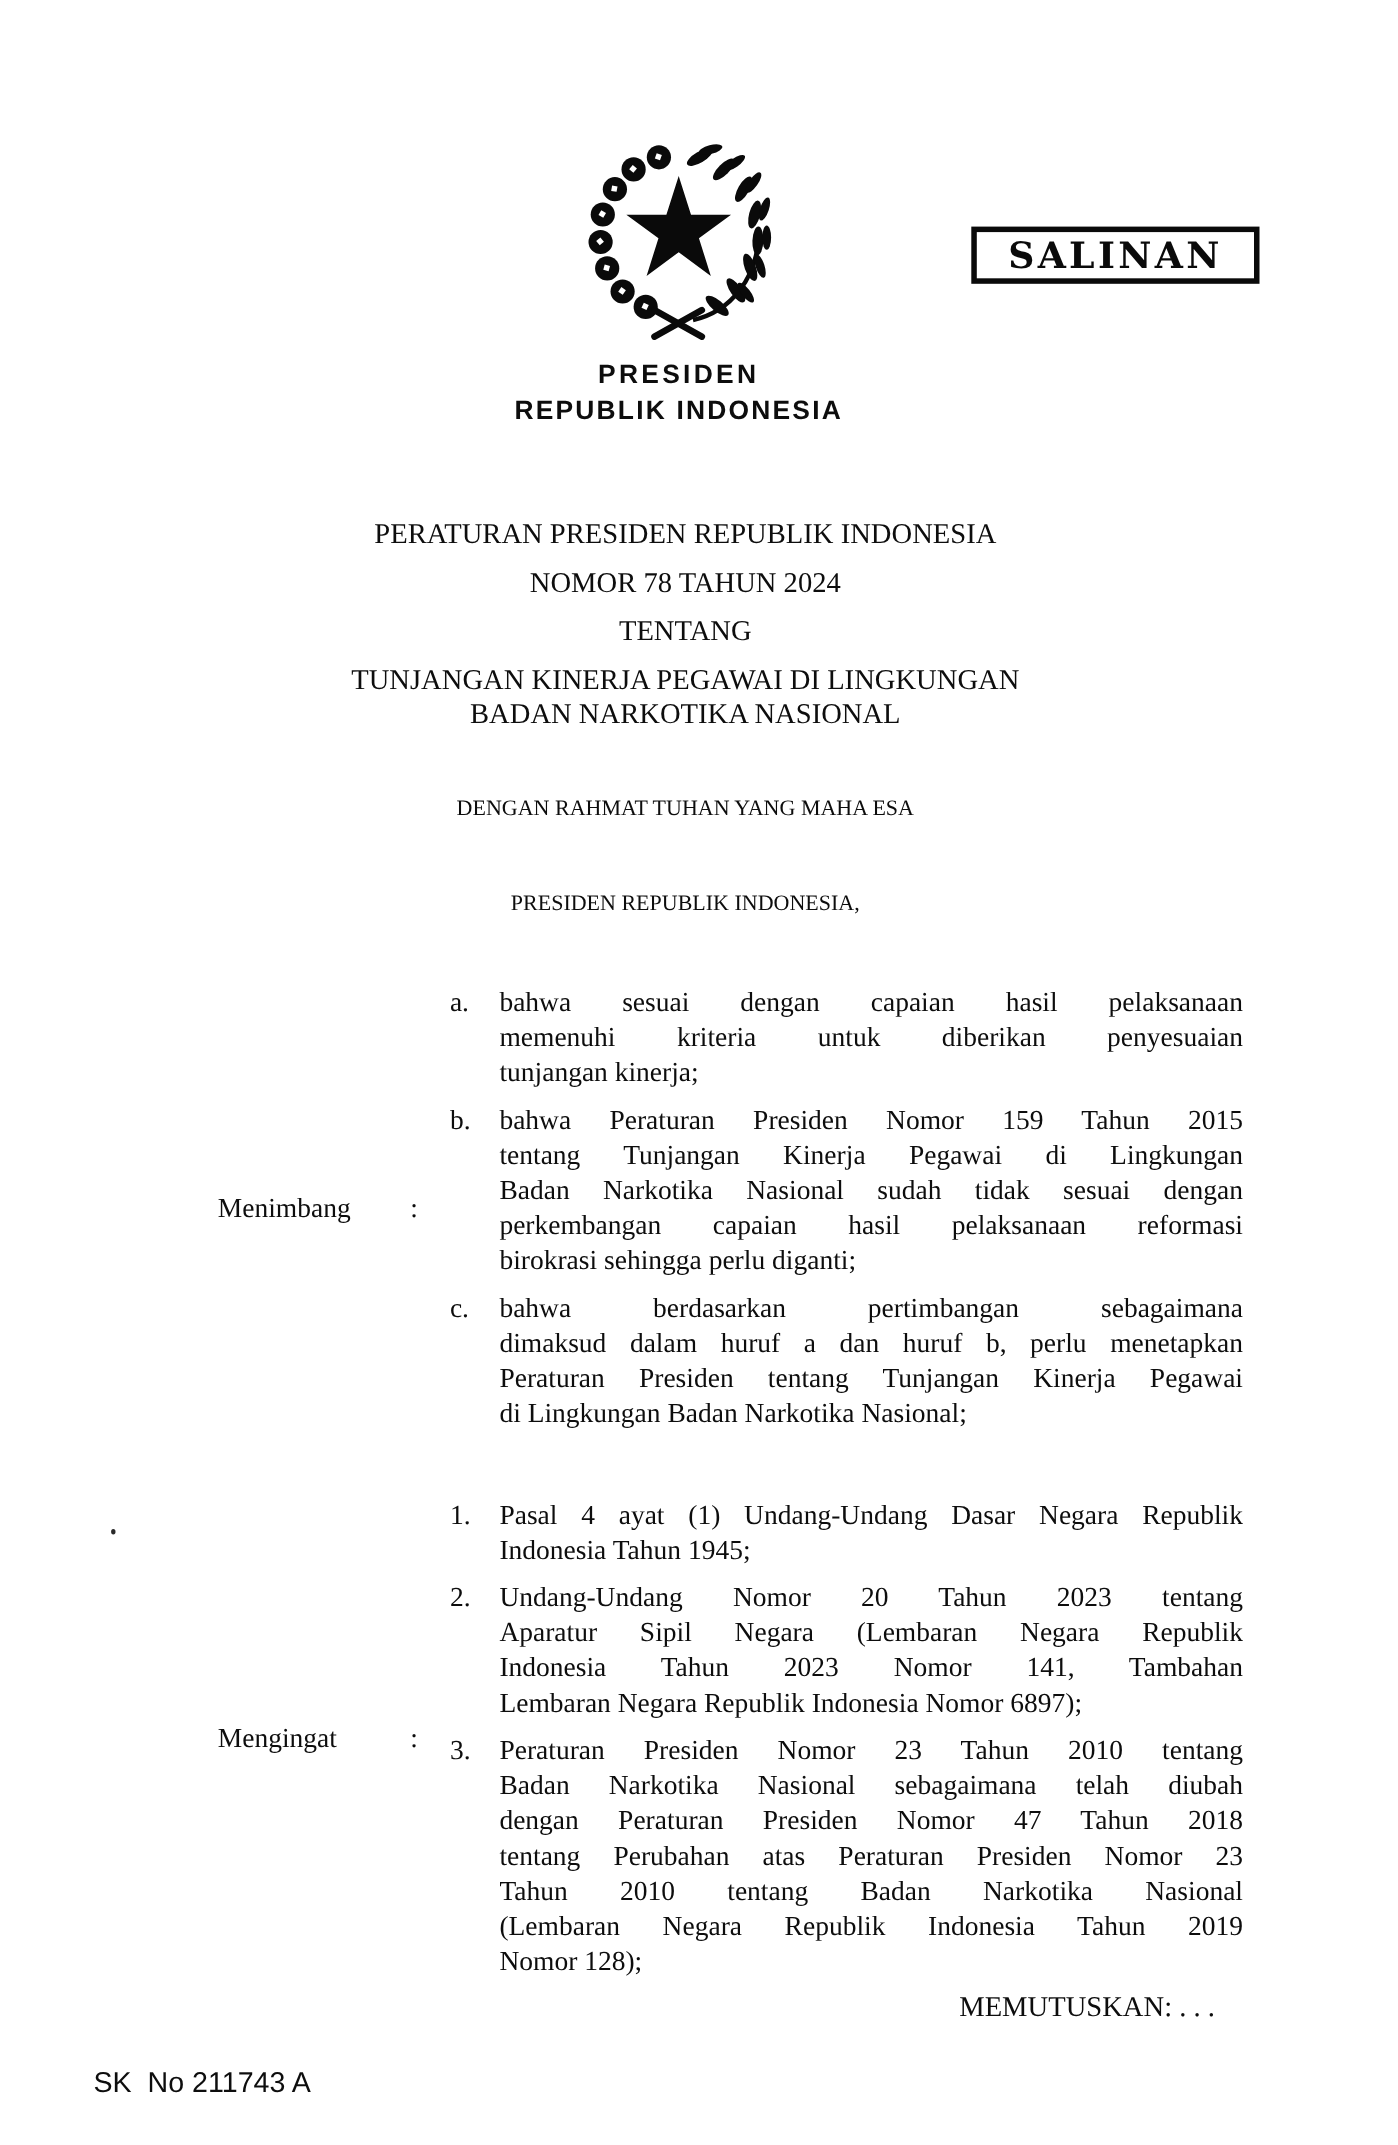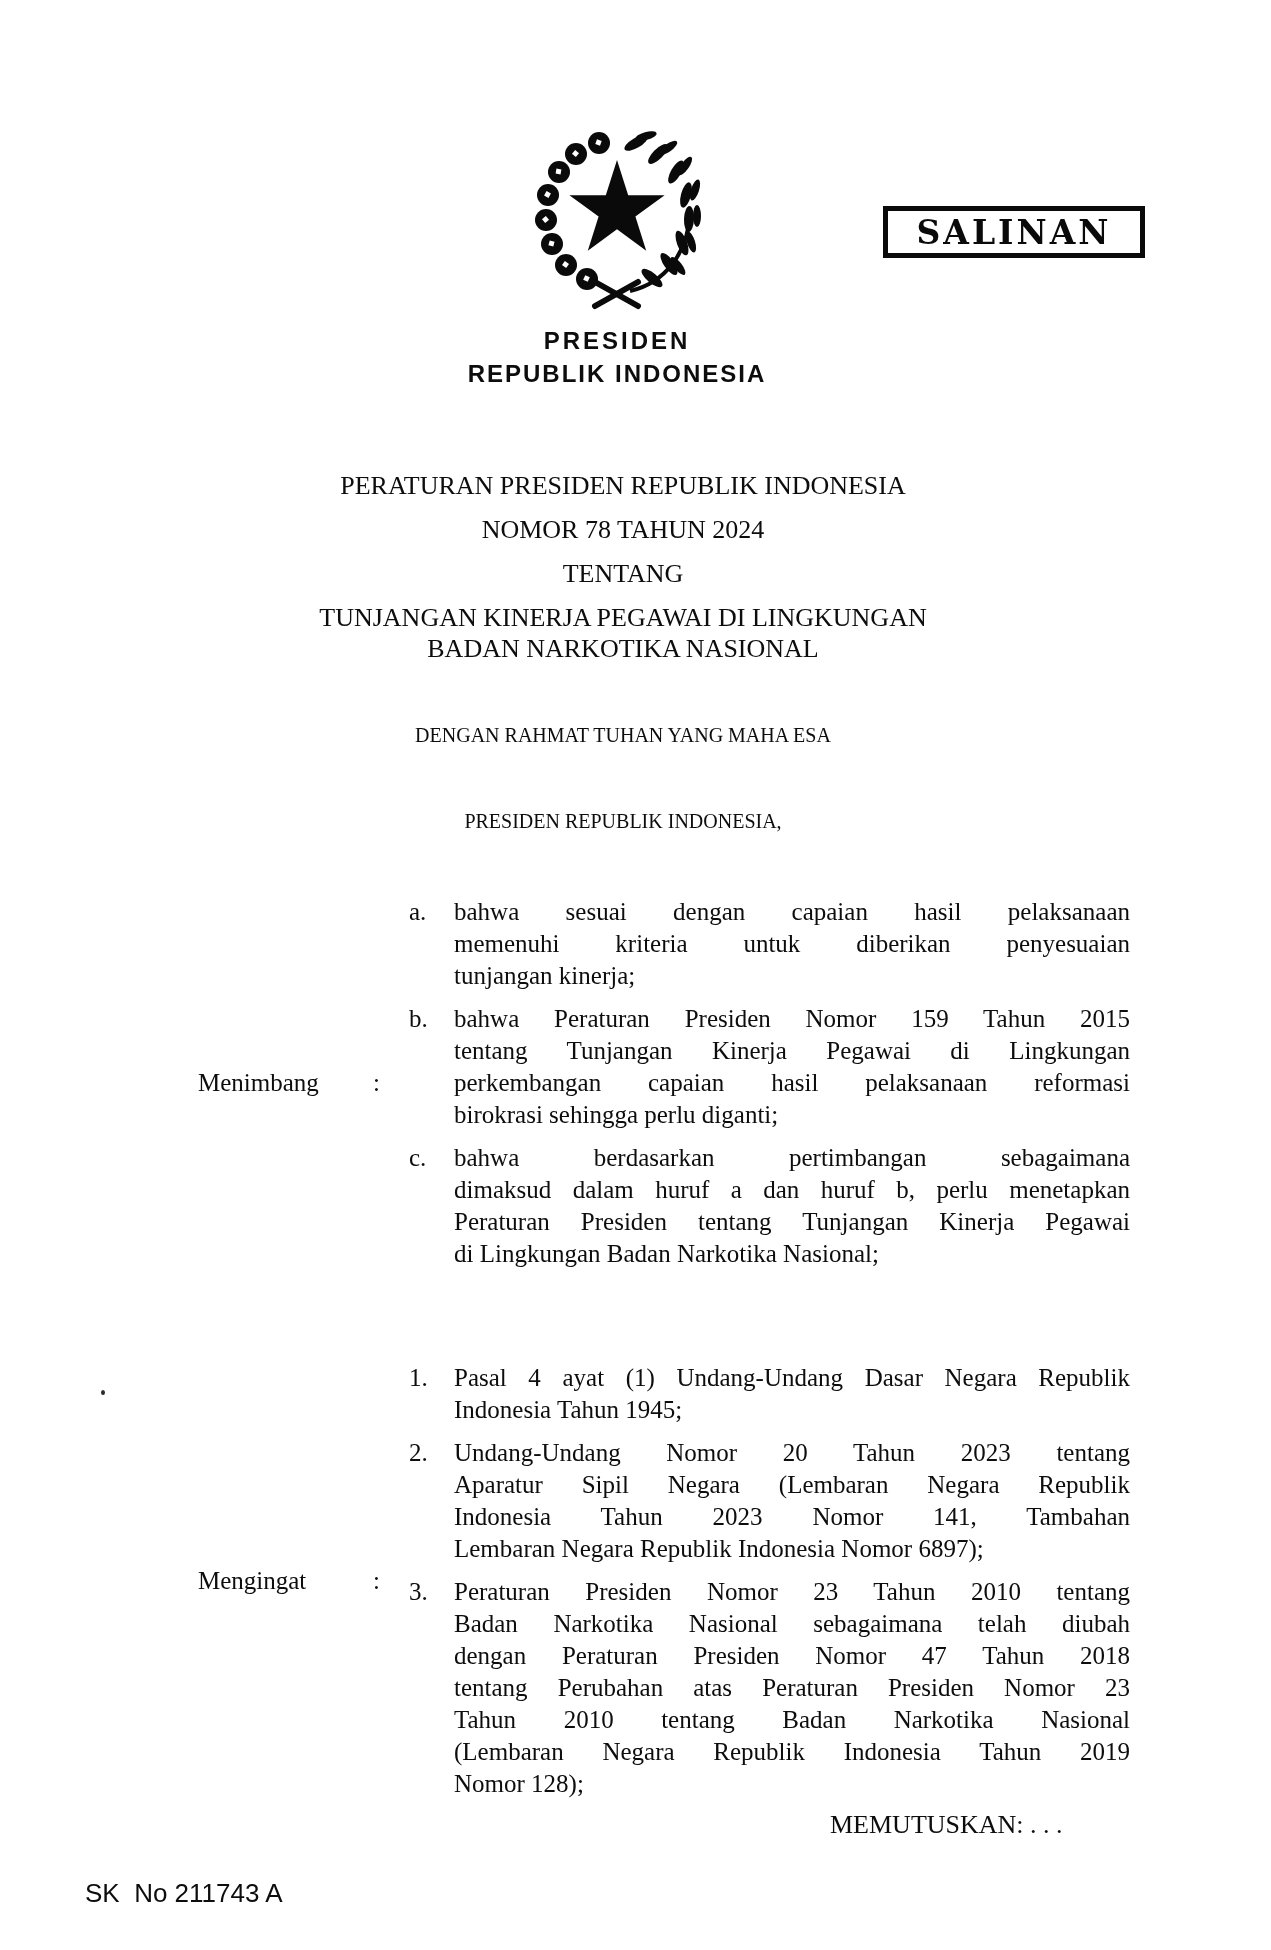--- a/index.html
+++ b/index.html
@@ -58,21 +58,21 @@
   .sec-colon { width: 36px; flex: 0 0 36px; }
   .items { flex: 1 1 auto; }
   .item { display: flex; margin-bottom: 11px; }
   .item:last-child { margin-bottom: 0; }
   .marker { width: 45px; flex: 0 0 45px; }
   .itext { flex: 1 1 auto; }
   .jline { text-align: justify; text-align-last: justify; }
   .jline.last { text-align-last: left; }
   
   .catchword {
-    position: absolute; left: 830px; top: 1810px;
+    position: absolute; left: 872px; top: 1810px;
     font-size: 26px; color: #0d0d0d; white-space: pre;
   }
   .footer-code {
     position: absolute; left: 85px; top: 1878px;
     font-family: "Liberation Sans", sans-serif;
     font-size: 26px; color: #0d0d0d; white-space: pre;
   }
   .artifact-dot {
     position: absolute; left: 101px; top: 1390px;
     width: 4px; height: 5px; background: #2a2a2a; border-radius: 50%;
@@ -166,20 +166,21 @@
             <div class="jline">bahwa sesuai dengan capaian hasil pelaksanaan</div>
             <div class="jline">memenuhi kriteria untuk diberikan penyesuaian</div>
             <div class="jline last">tunjangan kinerja;</div>
           </div>
       </div>
       <div class="item">
         <div class="marker">b.</div>
         <div class="itext">
             <div class="jline">bahwa Peraturan Presiden Nomor 159 Tahun 2015</div>
             <div class="jline">tentang Tunjangan Kinerja Pegawai di Lingkungan</div>
+            <div class="jline">Badan Narkotika Nasional sudah tidak sesuai dengan</div>
             <div class="jline">perkembangan capaian hasil pelaksanaan reformasi</div>
             <div class="jline last">birokrasi sehingga perlu diganti;</div>
           </div>
       </div>
       <div class="item">
         <div class="marker">c.</div>
         <div class="itext">
             <div class="jline">bahwa berdasarkan pertimbangan sebagaimana</div>
             <div class="jline">dimaksud dalam huruf a dan huruf b, perlu menetapkan</div>
             <div class="jline">Peraturan Presiden tentang Tunjangan Kinerja Pegawai</div>

